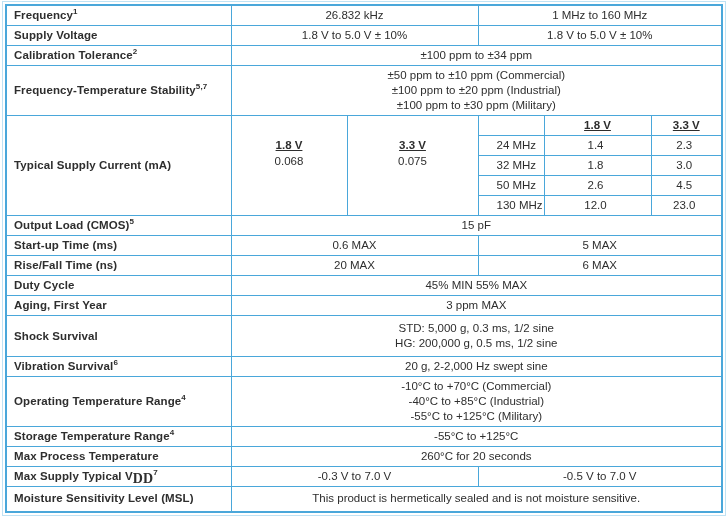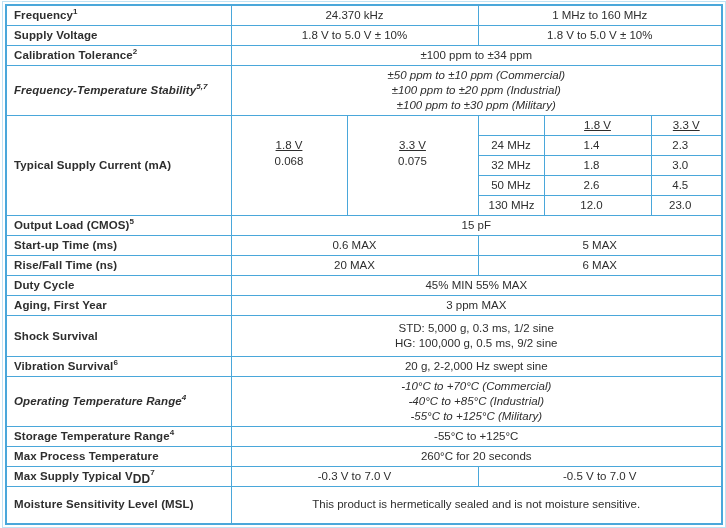--- a/index.html
+++ b/index.html
@@ -22,62 +22,62 @@
     table-layout:fixed;
     border:2px solid var(--border);
     outline:1px solid var(--halo);
     outline-offset:2px;
     background:var(--bg);
   }
   td{
     border:1px solid var(--border);
     font-size:11.5px;
     line-height:15px;
-    padding:2px 10px;
+    padding:2px 18px;
     vertical-align:middle;
     text-align:center;
     height:19px;
     overflow:hidden;
     white-space:nowrap;
   }
   td.label{
     text-align:left;
     font-weight:bold;
     padding-left:7px;
     letter-spacing:0.1px;
   }
   td.multiline{white-space:normal;}
   sup{font-size:8px;line-height:0;vertical-align:super;}
-  sub{font-size:12px;line-height:0;vertical-align:sub;}
-  .uh{font-weight:normal;text-decoration:underline;}
+  sub{font-size:14px;line-height:0;vertical-align:sub;font-family:Liberation Serif, serif;}
+  .uh{font-weight:bold;text-decoration:underline;}
   td.num{padding-right:22px;}
-  tr.r-tall3 td{height:49px;font-style:italic;}
+  tr.r-tall3 td{height:49px;}
   tr.r-tall2 td{height:41px;}
-  tr.r-msl td{height:37px;}
+  tr.r-msl td{height:25px;}
   td.vblock{padding-bottom:26px;}
   .vblock .vv{margin-top:1px;}
 </style>
 </head>
 <body>
 
 <div class="spec-wrap">
 <table class="spec">
   <colgroup>
     <col style="width:225px">
         <col style="width:116px">
         <col style="width:131px">
     <col style="width:66px">
         <col style="width:107px">
         <col style="width:71px">
   </colgroup>
   <tbody>
 
     <tr>
       <td class="label"><span>Frequency</span><sup>1</sup></td>
-      <td colspan="2">24.370 kHz</td>
+      <td colspan="2">26.832 kHz</td>
       <td colspan="3">1 MHz to 160 MHz</td>
     </tr>
 
     <tr>
       <td class="label">Supply Voltage</td>
       <td colspan="2">1.8 V to 5.0 V ± 10%</td>
       <td colspan="3">1.8 V to 5.0 V ± 10%</td>
     </tr>
 
     <tr>
@@ -153,21 +153,21 @@
 
     <tr>
       <td class="label">Aging, First Year</td>
       <td colspan="5">3 ppm MAX</td>
     </tr>
 
     <tr class="r-tall2">
       <td class="label">Shock Survival</td>
       <td colspan="5" class="multiline">
         <div>STD: 5,000 g, 0.3 ms, 1/2 sine</div>
-        <div>HG: 100,000 g, 0.5 ms, 9/2 sine</div>
+        <div>HG: 200,000 g, 0.5 ms, 1/2 sine</div>
       </td>
     </tr>
 
     <tr>
       <td class="label"><span>Vibration Survival</span><sup>6</sup></td>
       <td colspan="5">20 g, 2-2,000 Hz swept sine</td>
     </tr>
 
     <tr class="r-tall3">
       <td class="label"><span>Operating Temperature Range</span><sup>4</sup></td>

